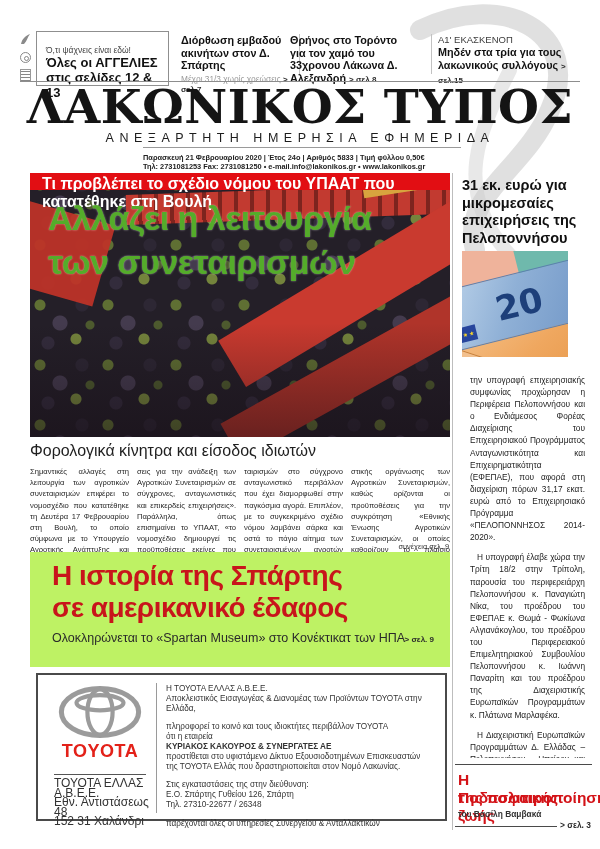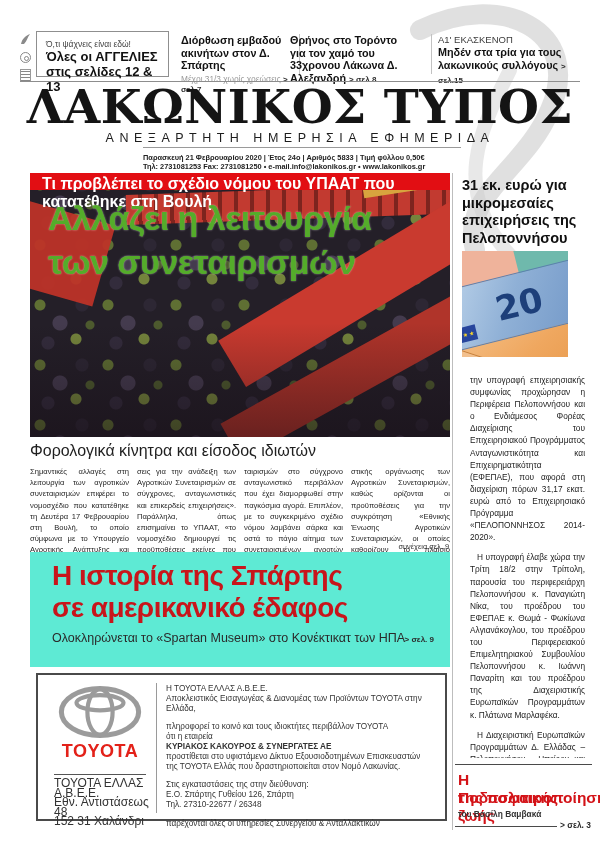--- a/index.html
+++ b/index.html
@@ -12,22 +12,22 @@
   .watermark{left:390px;top:0;width:210px;height:270px;z-index:0;}
 
   
   .side-icons{left:19px;top:32px;width:14px;z-index:2;}
   .side-icons .ic{width:12px;height:14px;margin-bottom:4px;color:#8a8a8a;font-size:9px;
                   display:flex;align-items:center;justify-content:center;}
   .barcode{width:11px;height:13px;background:repeating-linear-gradient(0deg,#888 0 1px,#fff 1px 3px);border:1px solid #999;}
   .stamp{width:11px;height:11px;border:1px solid #888;border-radius:50%;position:relative;}
   .stamp:after{content:"";position:absolute;left:3px;top:3px;width:3px;height:3px;border:1px solid #888;border-radius:50%;}
 
-  .classified-box{left:36px;top:31px;width:133px;height:46px;border:1px solid #8f8f8f;
-                  padding:7px 6px 2px 9px;z-index:2;background:#fff;}
+  .classified-box{left:36px;top:31px;width:133px;height:55px;border:1px solid #8f8f8f;
+                  padding:13px 6px 2px 9px;z-index:2;background:#fff;}
   .cb-line1{font-size:8.5px;color:#444;}
   .cb-line2,.cb-line3{font-size:13px;font-weight:bold;letter-spacing:0px;color:#111;line-height:15px;}
 
   .teaser{z-index:2;}
   .teaser-title{font-size:10.8px;font-weight:bold;line-height:12.5px;color:#111;}
   .teaser-sub{font-size:8.3px;color:#9a9a9a;margin-top:2px;}
   .pref{font-size:8px;font-weight:bold;color:#2b2b2b;}
   .t1{left:181px;top:34px;width:120px;}
   .t2{left:290px;top:34px;width:122px;}
   .t3{left:438px;top:34px;width:150px;}
@@ -77,21 +77,21 @@
 
   
   .subhead{left:30px;top:441px;width:420px;z-index:1;font-size:16.5px;font-weight:500;
            color:#1f1f1f;transform:scaleX(.97);transform-origin:left;}
   .bodycol{top:466px;width:99px;height:90px;z-index:1;font-size:7.6px;line-height:11.2px;
            text-align:justify;color:#242424;overflow:hidden;}
   .c1{left:30px;} .c2{left:137px;} .c3{left:244px;} .c4{left:351px;}
   .cont9{left:351px;top:542px;width:98px;text-align:right;font-size:7.4px;color:#333;z-index:1;}
 
   
-  .feature{left:30px;top:552px;width:420px;height:115px;background:#5eead4;z-index:1;}
+  .feature{left:30px;top:552px;width:420px;height:115px;background:#bef264;z-index:1;}
   .feat-h{position:absolute;left:22px;font-size:28px;font-weight:bold;color:#c8151b;line-height:30px;letter-spacing:-0.5px;}
   .fh1{top:9px;} .fh2{top:41px;}
   .feat-sub{position:absolute;left:22px;top:79px;font-size:12.5px;color:#2a2a2a;}
   .feat-pref{position:absolute;right:16px;top:83px;font-size:8px;font-weight:bold;color:#2b2b2b;}
 
   
   .ad{left:36px;top:673px;width:411px;height:148px;border:2px solid #4a4a4a;background:#fff;z-index:1;}
   .ad-logo{position:absolute;left:14px;top:10px;width:96px;text-align:center;}
   .ad-logo svg{display:block;margin:0 auto;}
   .ad-logo-text{font-size:18px;font-weight:bold;color:#e32119;letter-spacing:0.5px;margin-top:2px;

